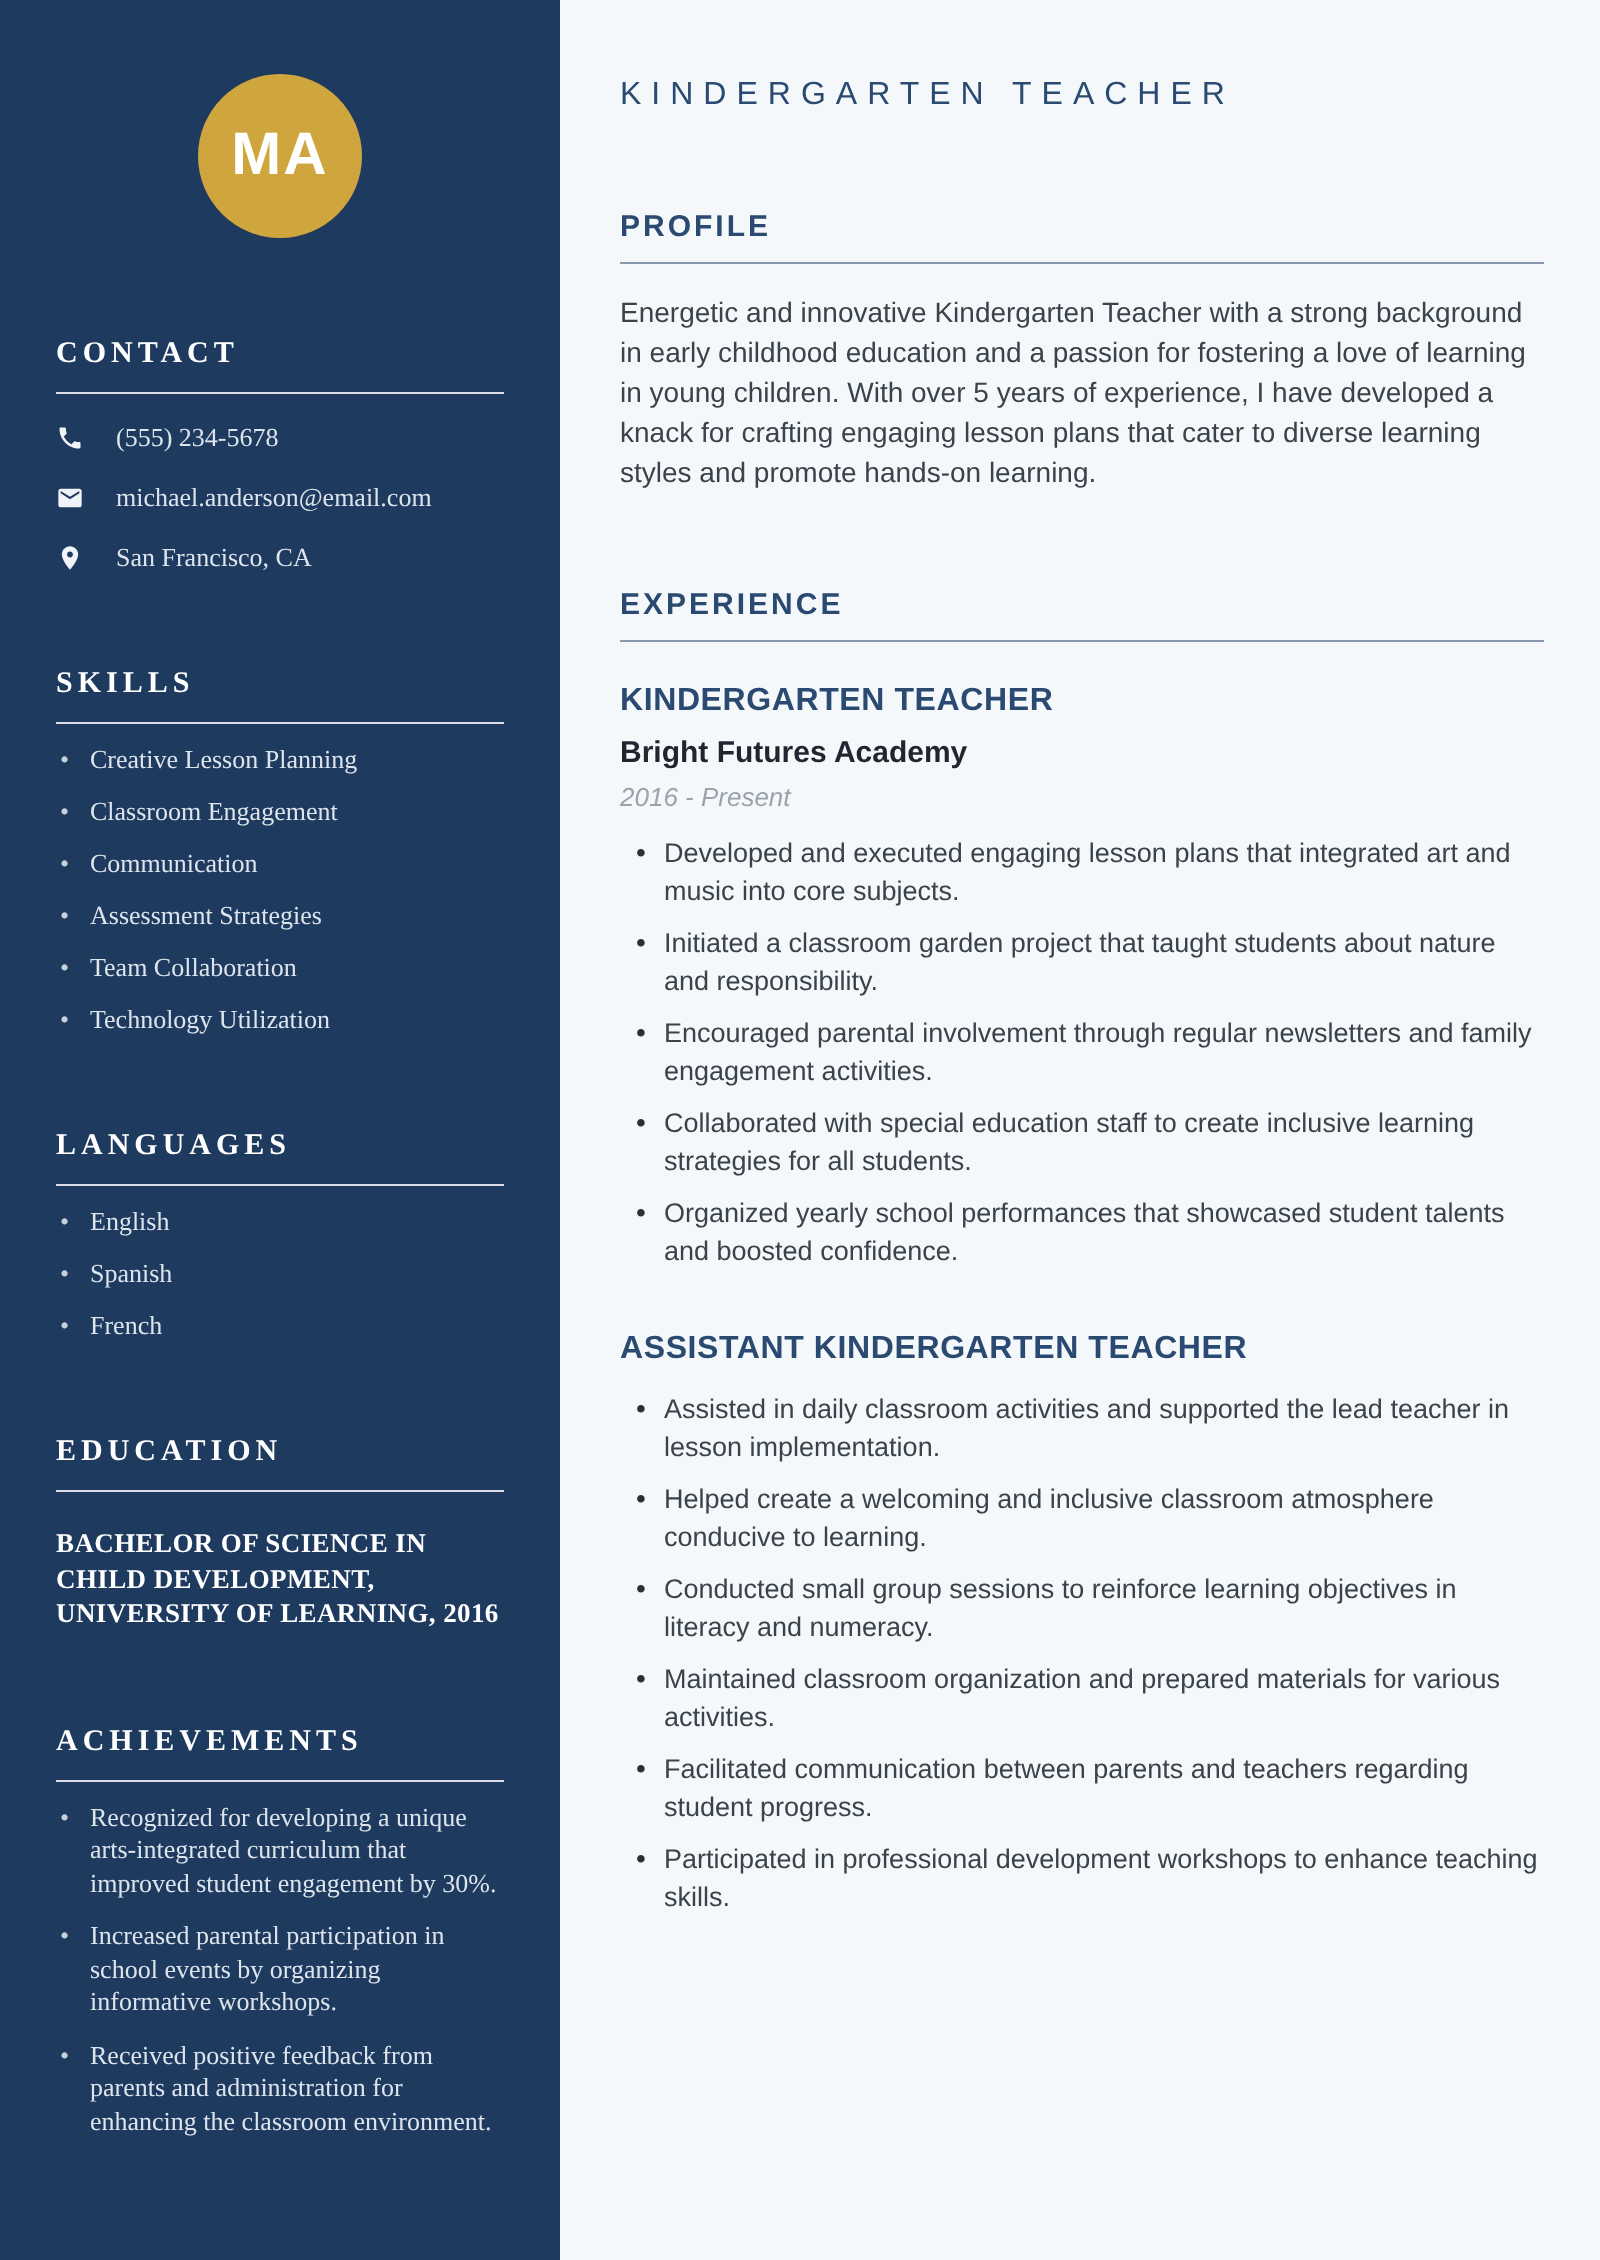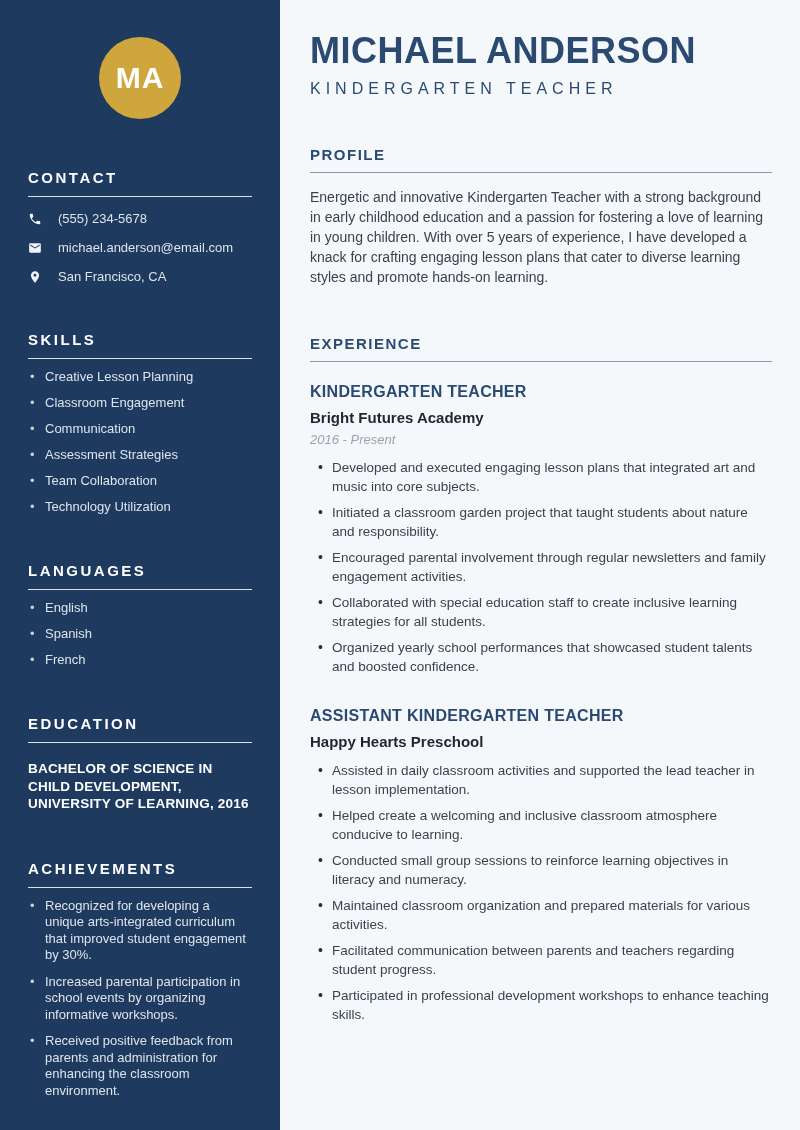--- a/index.html
+++ b/index.html
@@ -28,21 +28,21 @@
   }
   .avatar{
     width:82px;height:82px;border-radius:50%;
     background:var(--avatar-bg);
     margin:0 auto;
     display:flex;align-items:center;justify-content:center;
   }
   .avatar span{
     color:#fff;font-size:30px;font-weight:bold;letter-spacing:1px;
   }
-  .side-section{margin-top:47px;}
+  .side-section{margin-top:47px;font-family:Liberation Serif, serif;}
   .side-section.first{margin-top:50px;}
   .side-title{
     color:#fff;font-size:15px;font-weight:bold;letter-spacing:2.5px;
     padding-bottom:10px;
     border-bottom:1px solid rgba(255,255,255,0.85);
   }
   .contact-item{
     display:flex;align-items:center;gap:16px;
     margin-top:14px;font-size:13px;color:var(--sidebar-text);
   }
@@ -176,21 +176,20 @@
         <li>Recognized for developing a unique arts-integrated curriculum that improved student engagement by 30%.</li>
         <li>Increased parental participation in school events by organizing informative workshops.</li>
         <li>Received positive feedback from parents and administration for enhancing the classroom environment.</li>
       </ul>
     </section>
 
   </aside>
 
   <main class="main">
 
-    <h1 class="name">MICHAEL ANDERSON</h1>
     <div class="job-title">KINDERGARTEN TEACHER</div>
 
     <section class="main-section">
       <h2 class="main-title">PROFILE</h2>
       <p class="profile-text">Energetic and innovative Kindergarten Teacher with a strong background in early childhood education and a passion for fostering a love of learning in young children. With over 5 years of experience, I have developed a knack for crafting engaging lesson plans that cater to diverse learning styles and promote hands-on learning.</p>
     </section>
 
     <section class="main-section">
       <h2 class="main-title">EXPERIENCE</h2>
 
@@ -202,21 +201,20 @@
           <li>Developed and executed engaging lesson plans that integrated art and music into core subjects.</li>
           <li>Initiated a classroom garden project that taught students about nature and responsibility.</li>
           <li>Encouraged parental involvement through regular newsletters and family engagement activities.</li>
           <li>Collaborated with special education staff to create inclusive learning strategies for all students.</li>
           <li>Organized yearly school performances that showcased student talents and boosted confidence.</li>
         </ul>
       </div>
 
       <div class="job">
         <h3 class="job-role">ASSISTANT KINDERGARTEN TEACHER</h3>
-        <div class="job-company">Happy Hearts Preschool</div>
         <ul class="job-bullets">
           <li>Assisted in daily classroom activities and supported the lead teacher in lesson implementation.</li>
           <li>Helped create a welcoming and inclusive classroom atmosphere conducive to learning.</li>
           <li>Conducted small group sessions to reinforce learning objectives in literacy and numeracy.</li>
           <li>Maintained classroom organization and prepared materials for various activities.</li>
           <li>Facilitated communication between parents and teachers regarding student progress.</li>
           <li>Participated in professional development workshops to enhance teaching skills.</li>
         </ul>
       </div>
 

